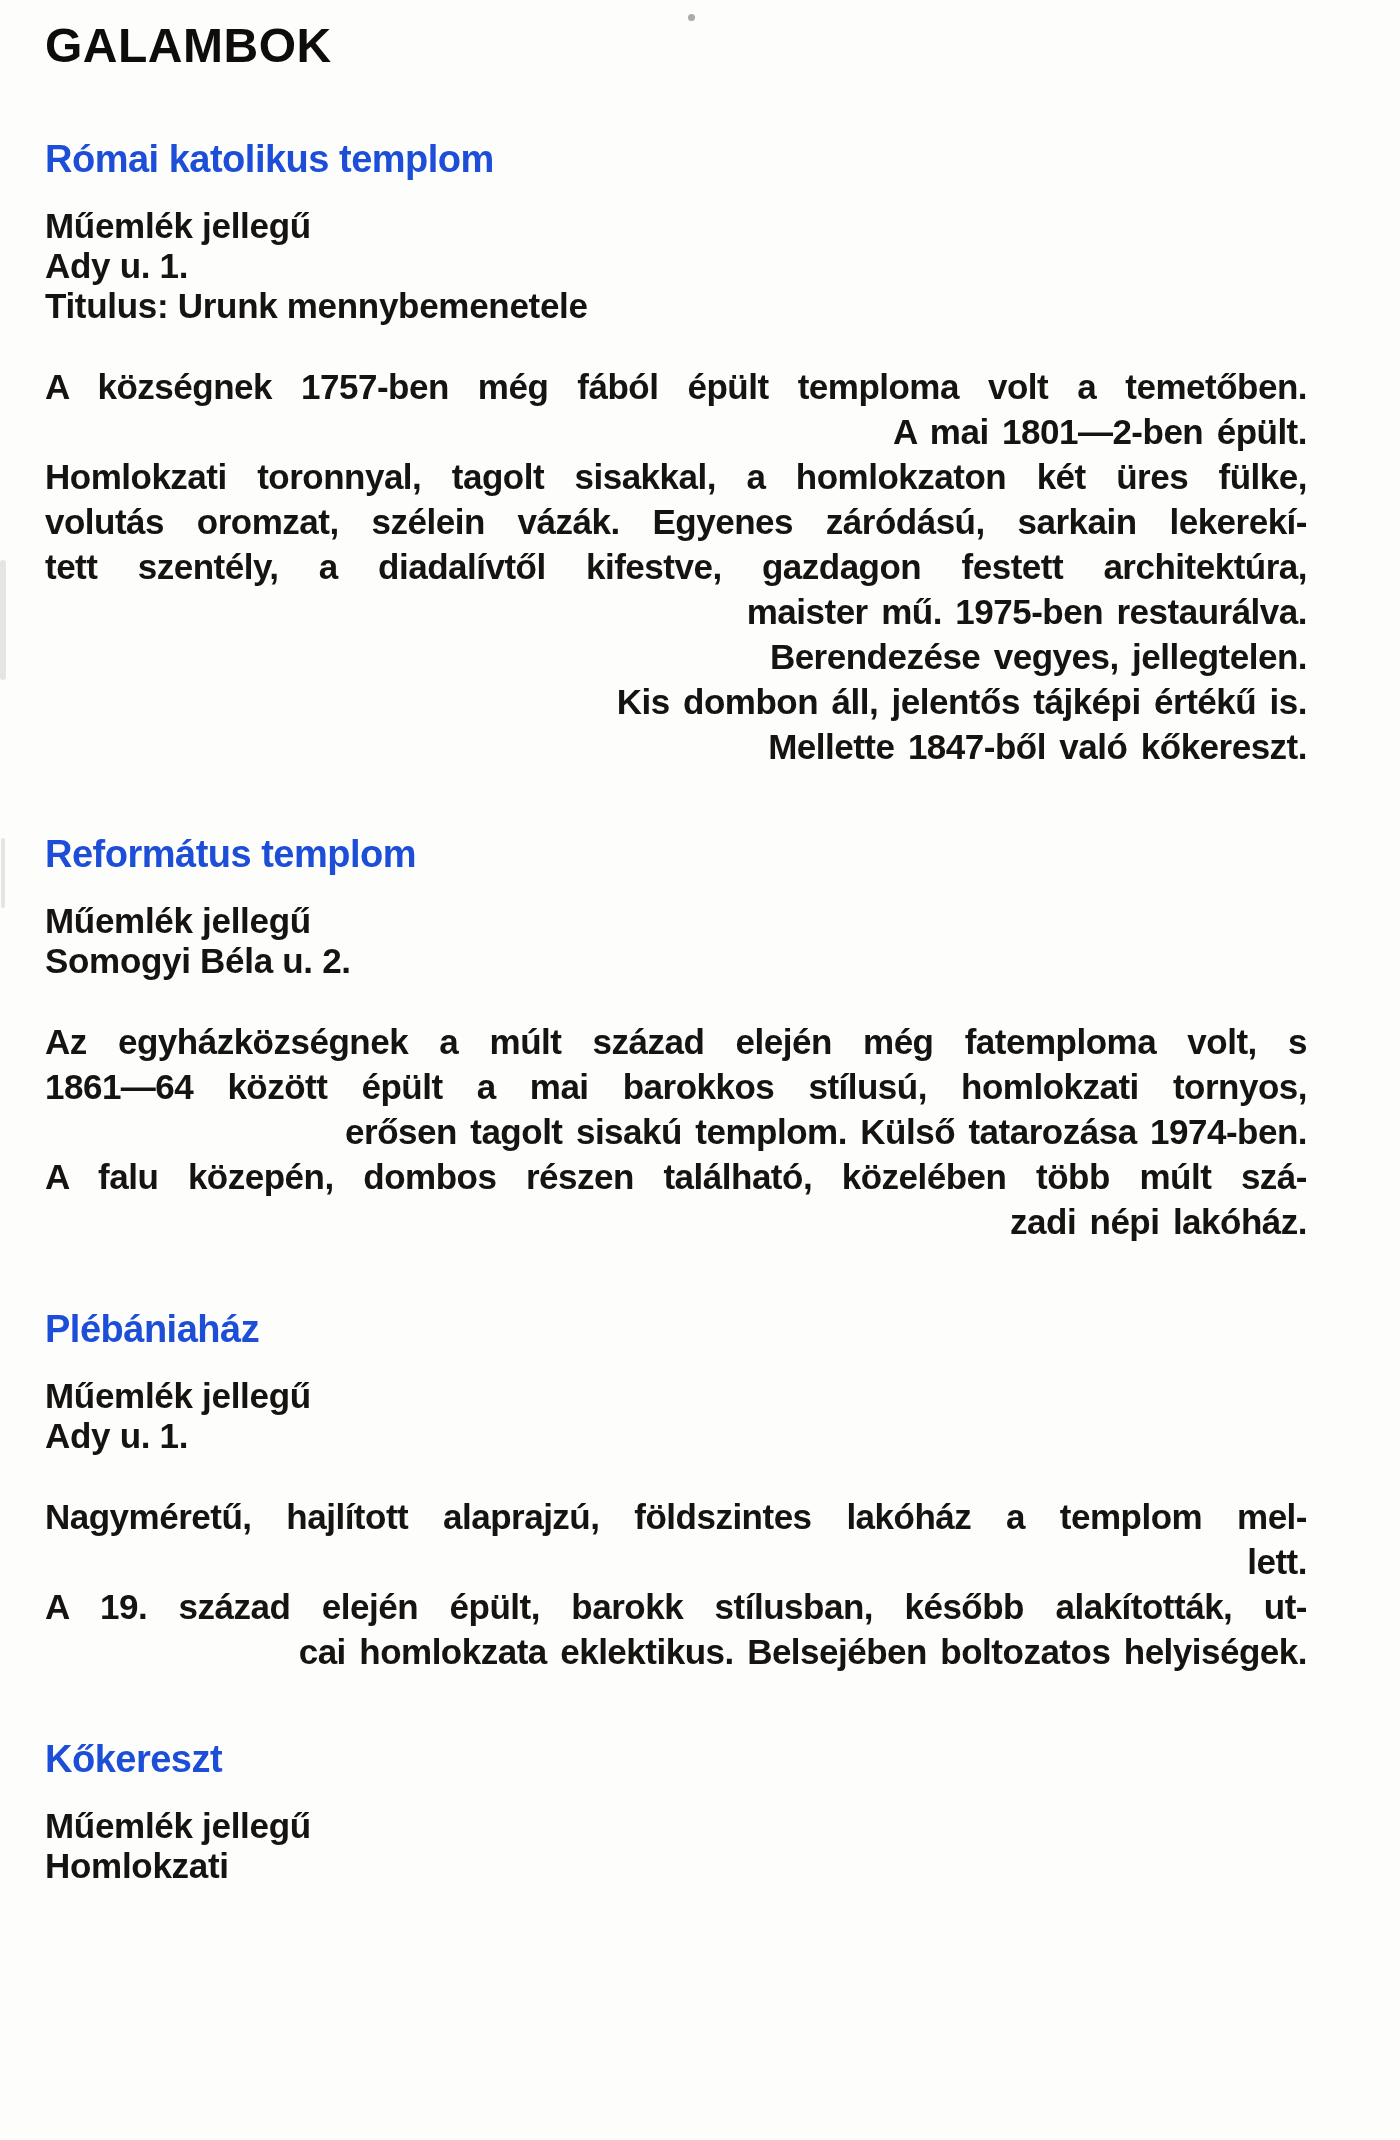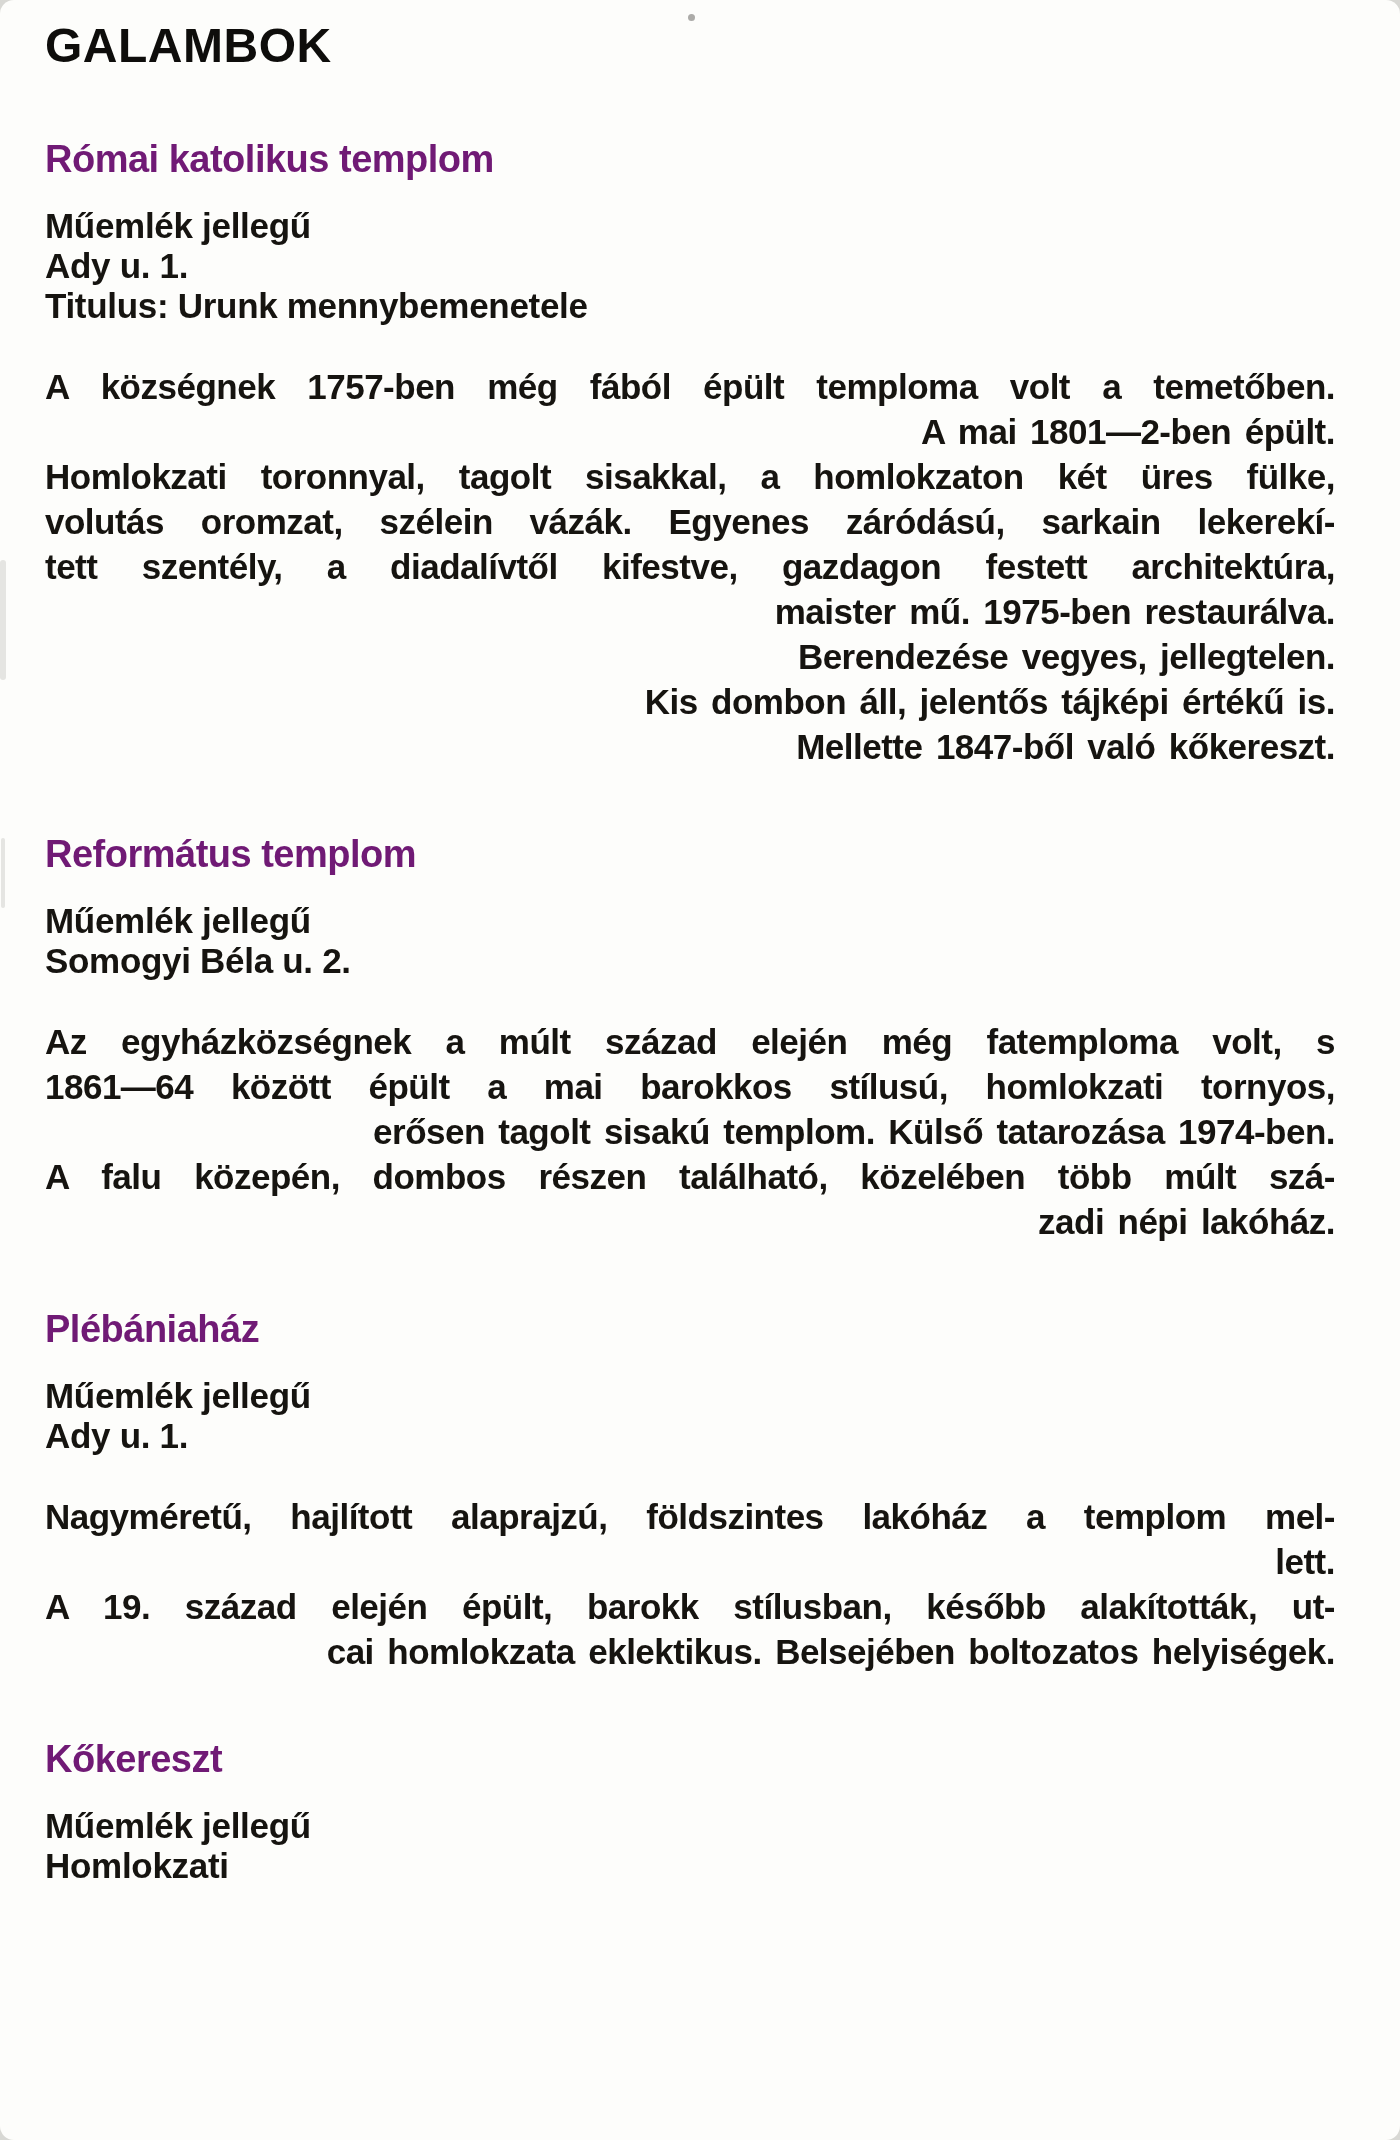--- a/index.html
+++ b/index.html
@@ -7,41 +7,40 @@
     padding: 0;
     background: #d8d8d4;
   }
   .page {
     position: relative;
     width: 1400px;
     height: 2140px;
     margin: 0 auto;
     background: #fdfdfb;
     box-sizing: border-box;
-    padding: 18px 65px 0 45px;
+    padding: 18px 93px 0 45px;
     font-family: "Liberation Sans", "DejaVu Sans", sans-serif;
     color: #161410;
     overflow: hidden;
-    border-radius: 14px;
   }
   .doc-title {
     margin: 0;
     font-size: 48px;
     line-height: 56px;
     font-weight: bold;
     letter-spacing: 0.5px;
     color: #0e0d0b;
   }
   .sec-heading {
     margin: 62px 0 0 0;
     font-size: 38px;
     line-height: 46px;
     font-weight: bold;
     letter-spacing: -0.5px;
-    color: #701a75;
+    color: #1d4ed8;
   }
   .meta {
     margin-top: 24px;
     font-size: 35px;
     line-height: 40px;
     letter-spacing: -0.3px;
     font-weight: bold;
   }
   .body-block {
     margin-top: 38px;

